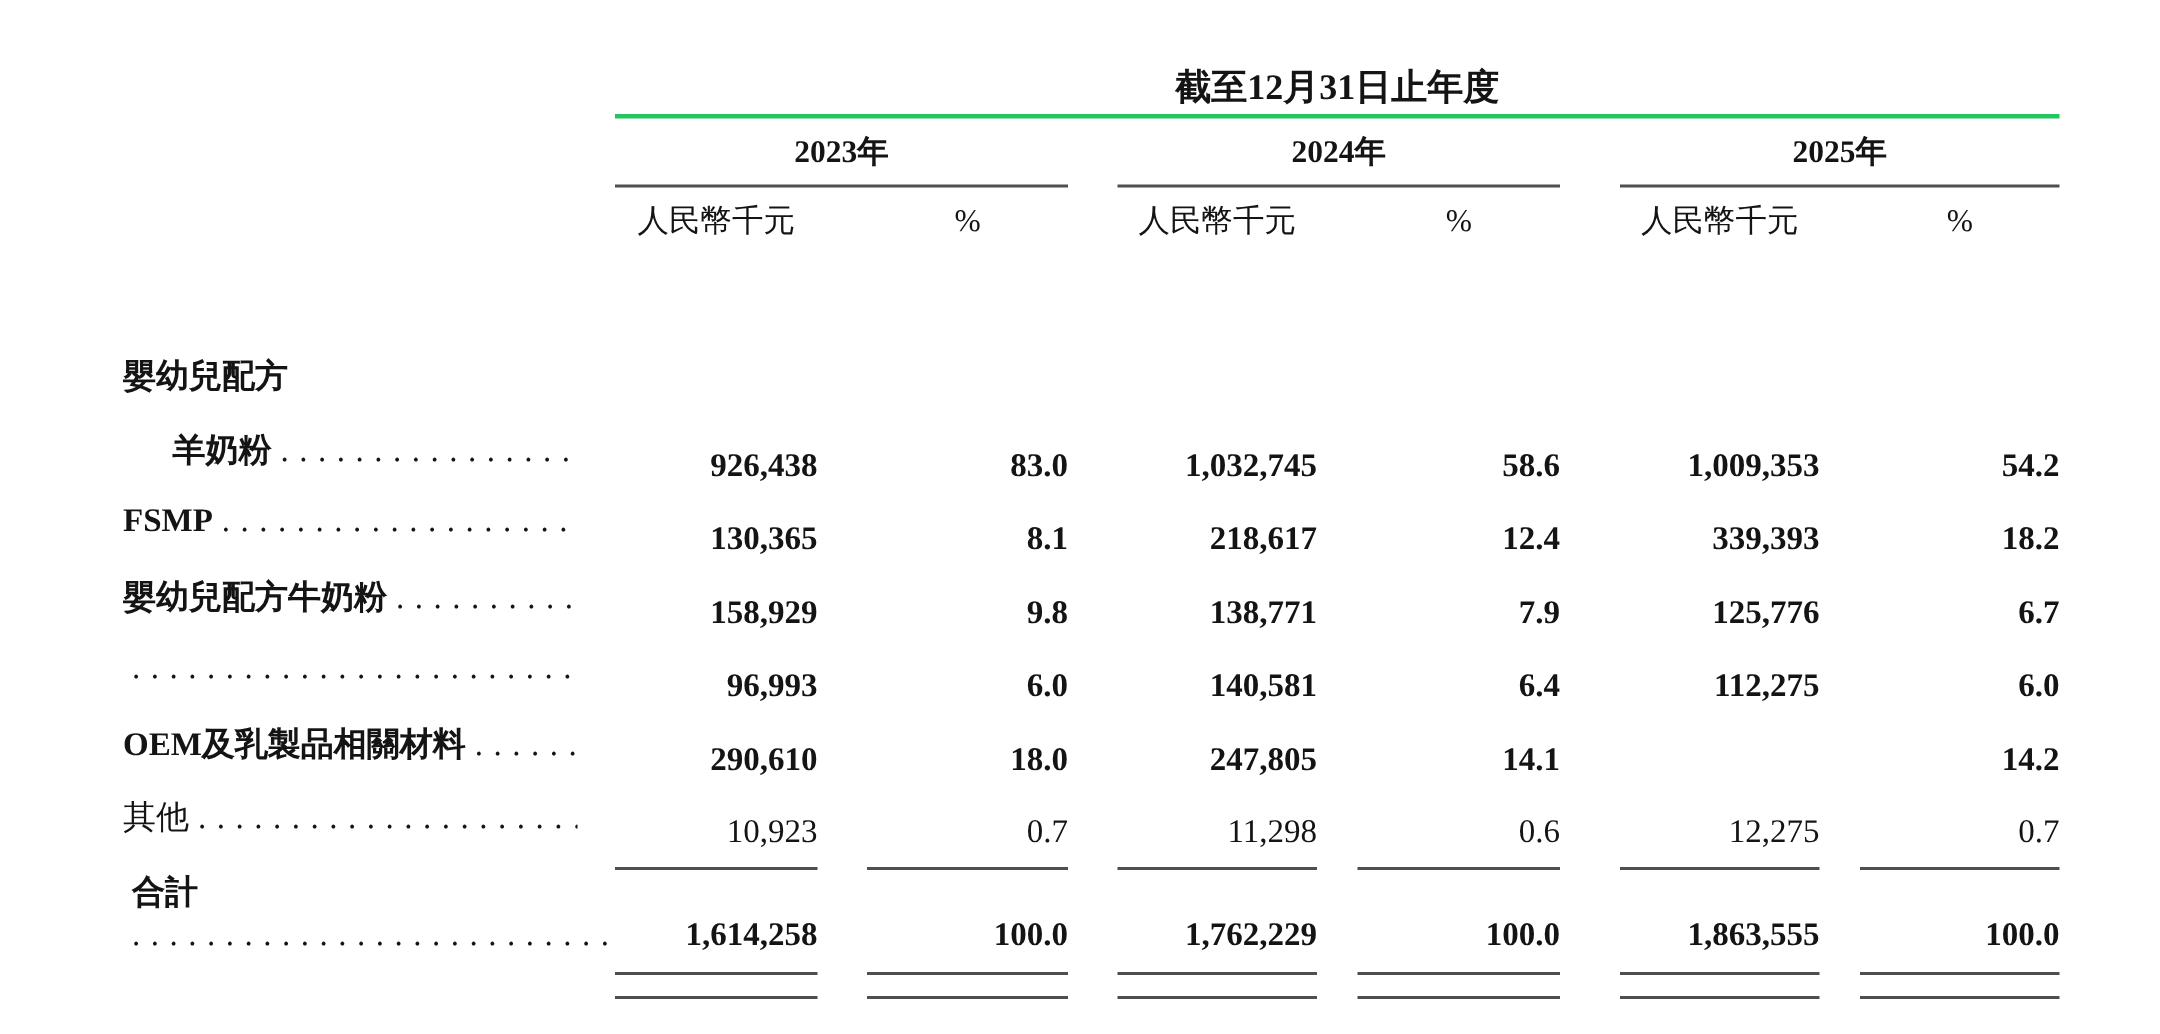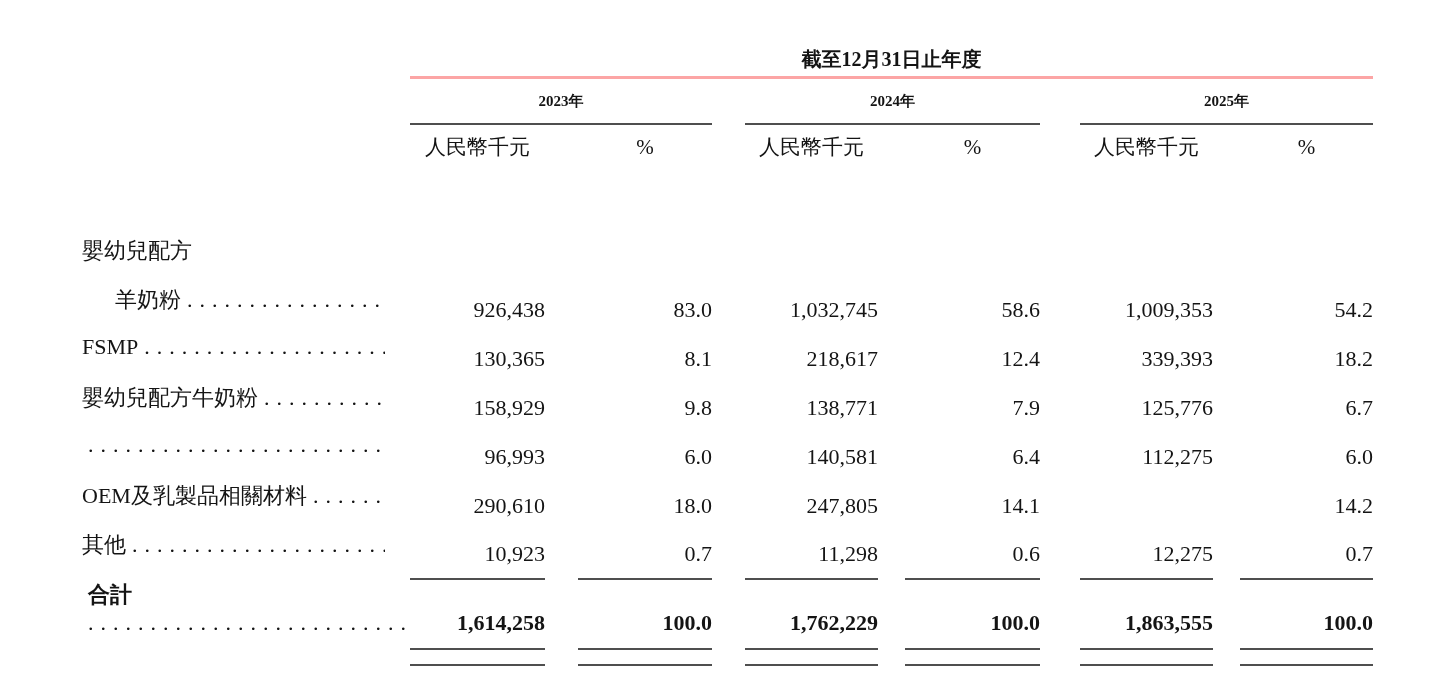--- a/index.html
+++ b/index.html
@@ -37,39 +37,39 @@
   .a25  { grid-column: 10; }
   .p25  { grid-column: 12; }
   .y23  { grid-column: 2 / span 3; }
   .y24  { grid-column: 6 / span 3; }
   .y25  { grid-column: 10 / span 3; }
   .spanall { grid-column: 2 / span 11; }
 
   
   .r-title { height: 33px; }
   .r-title .spanall {
-    border-bottom: 3px solid #fca5a5;
+    border-bottom: 3px solid #22c55e;
     display: flex; align-items: flex-start; justify-content: center;
-    font-weight: bold; font-size: 20px; line-height: 22px;
+    font-weight: bold; font-size: 24px; line-height: 22px;
     padding-top: 2px;
   }
   .r-years { height: 46px; }
   .r-years .yg {
     border-bottom: 2px solid #4f4f4f;
     display: flex; align-items: center; justify-content: center;
-    font-weight: bold; font-size: 15px;
+    font-weight: bold; font-size: 21px;
   }
   .r-sub { height: 44px; }
   .r-sub .sub {
     display: flex; align-items: center; justify-content: center;
     font-size: 21px;
   }
   .r-spacer { height: 67px; }
 
-  .r-data { height: 49px; }
+  .r-data { height: 49px; font-weight: bold; }
   .r-last { height: 50px; }
   .r-data > div, .r-last > div {
     font-size: 22px;
   }
   .numcell {
     text-align: right;
     display: flex; align-items: center; justify-content: flex-end;
   }
   .r-last .numcell { border-bottom: 2px solid #4f4f4f; }
   .labcell {

